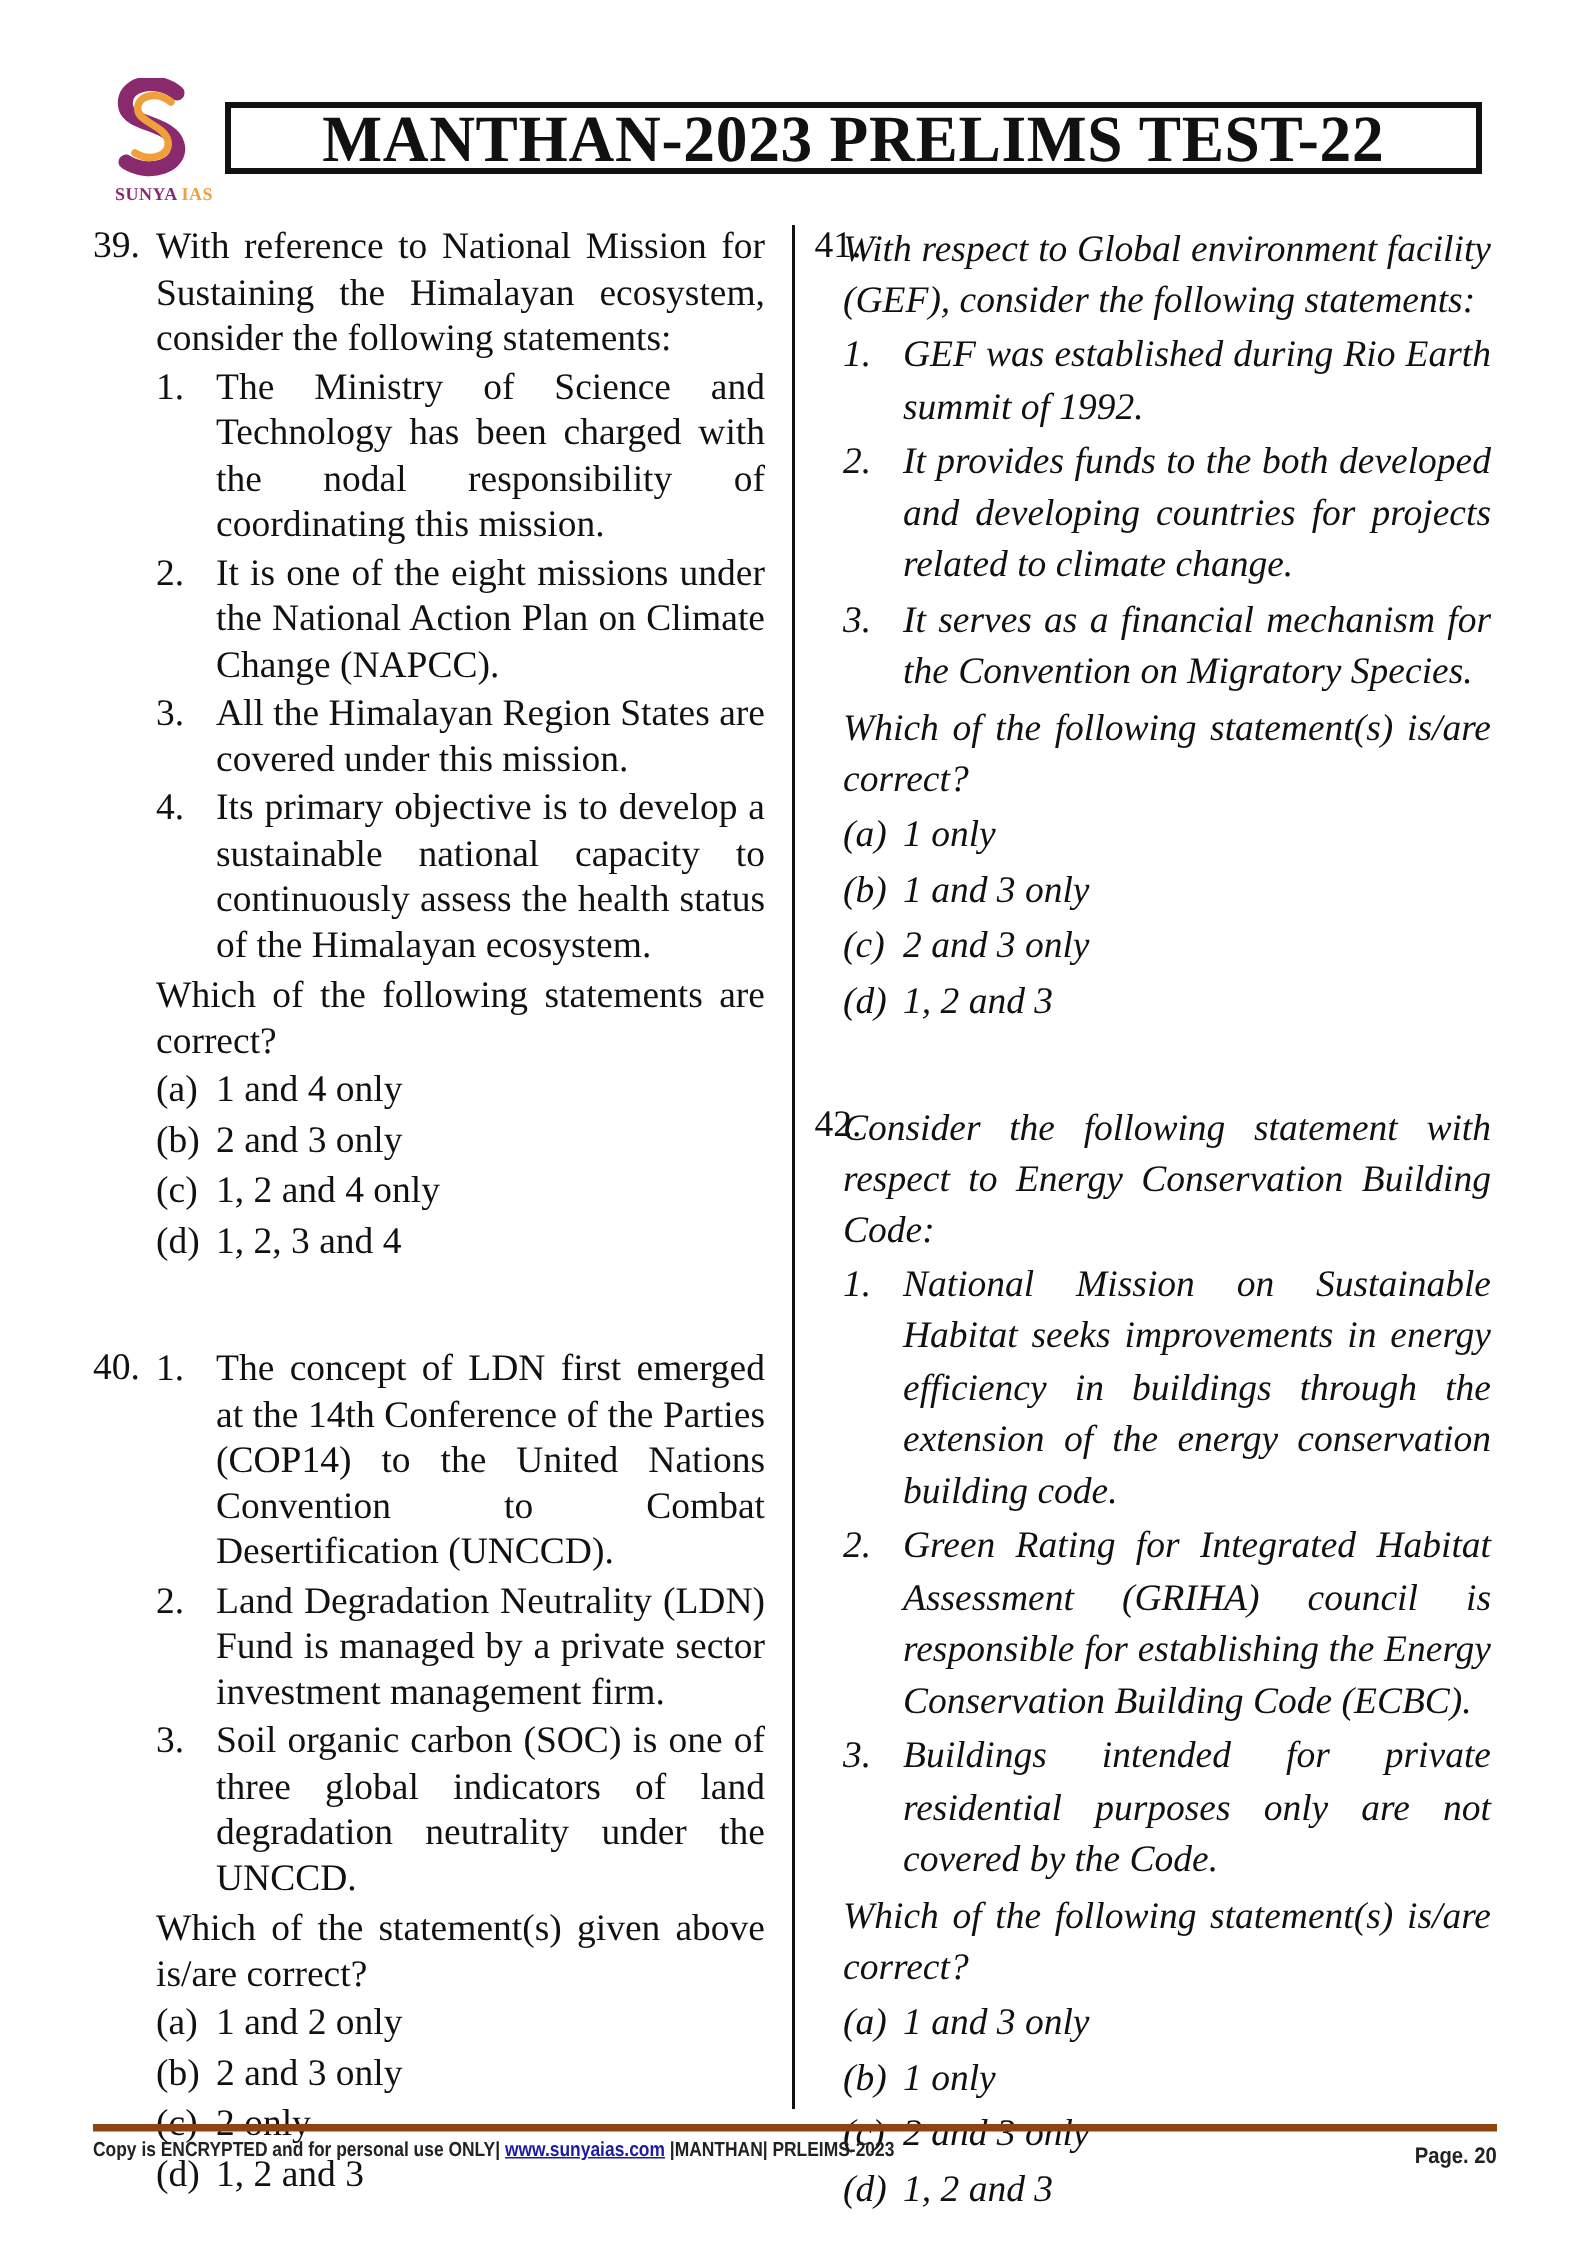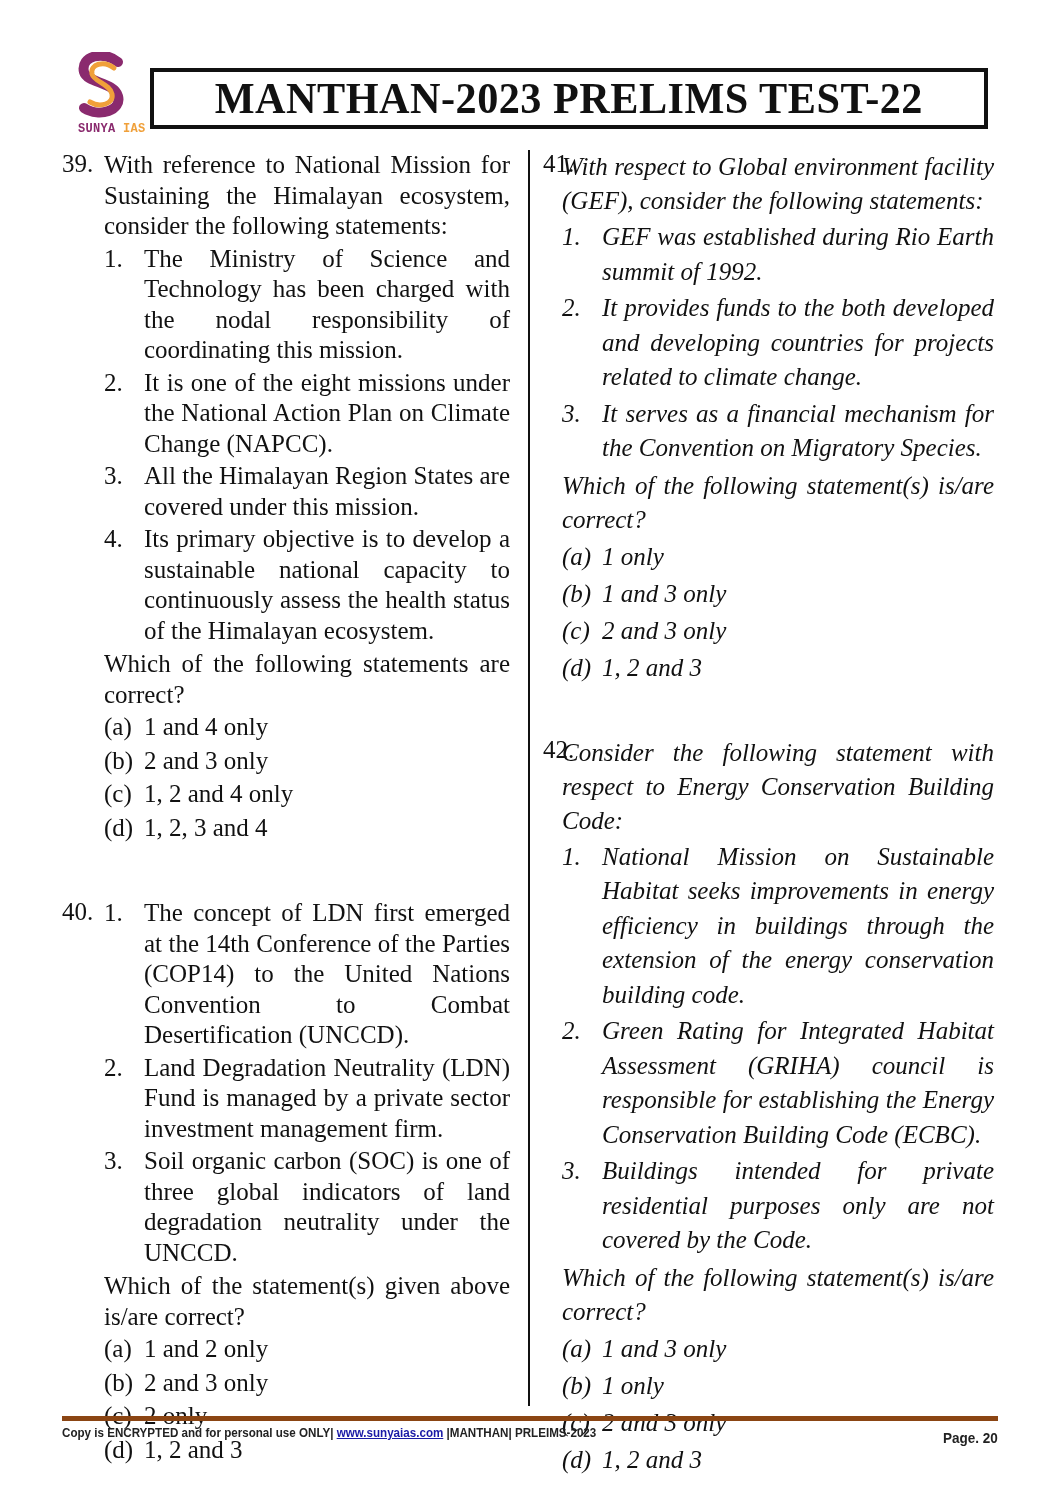--- a/index.html
+++ b/index.html
@@ -1,25 +1,25 @@
 <!DOCTYPE html>
 <html><head>
 <meta charset="utf-8">
 <style>
   html, body { margin: 0; padding: 0; background: #ffffff; }
   body { width: 1059px; height: 1497px; position: relative; overflow: hidden;
          font-family: "Liberation Serif", "DejaVu Serif", serif; color: #111; }
   .logo { position: absolute; left: 62px; top: 52px; width: 80px; height: 86px; }
   .logo svg { position: absolute; left: 12px; top: 0; }
-  .logo-text { position: absolute; left: 16px; top: 70px; width: 80px; text-align: left;
-               font-family: Liberation Mono, monospace; font-size: 12px;
+  .logo-text { position: absolute; left: 0; top: 70px; width: 80px; text-align: right;
+               font-family: Liberation Serif, serif; font-size: 12px;
                font-weight: bold; letter-spacing: 0.3px; }
   .logo-text .a { color: #8a2a6e; }
   .logo-text .b { color: #f0a03a; }
-  .title-box { position: absolute; left: 150px; top: 68px; width: 838px; height: 61px;
+  .title-box { position: absolute; left: 150px; top: 68px; width: 838px; height: 48px;
                border: 4px solid #111; box-sizing: border-box; display: flex;
                align-items: center; justify-content: center; }
   .title-box span { font-family: "Liberation Serif", "DejaVu Serif", serif; font-weight: bold;
                     font-size: 44px; letter-spacing: 0.5px; transform: scaleX(0.96); display: inline-block; }
   .divider { position: absolute; left: 528px; top: 150px; width: 2px; height: 1256px; background: #111; }
   .col { position: absolute; top: 150px; font-size: 25px; }
   .col.left { left: 62px; width: 448px; }
   .col.right { left: 543px; width: 451px; }
   .q { position: relative; }
   .qnum { position: absolute; left: 0; top: 0; }

